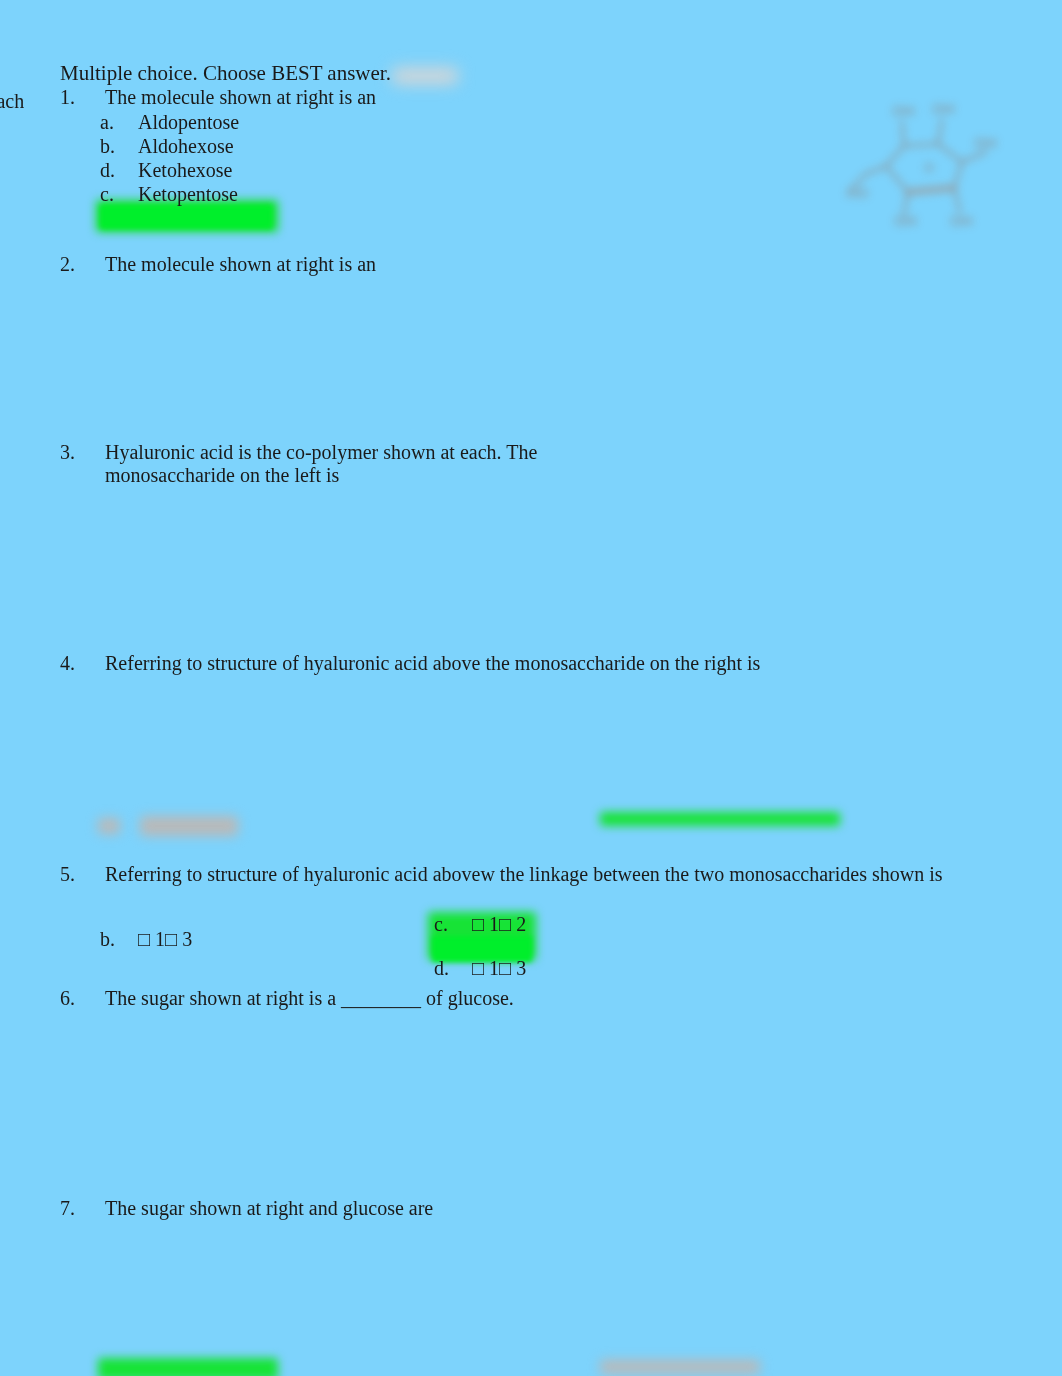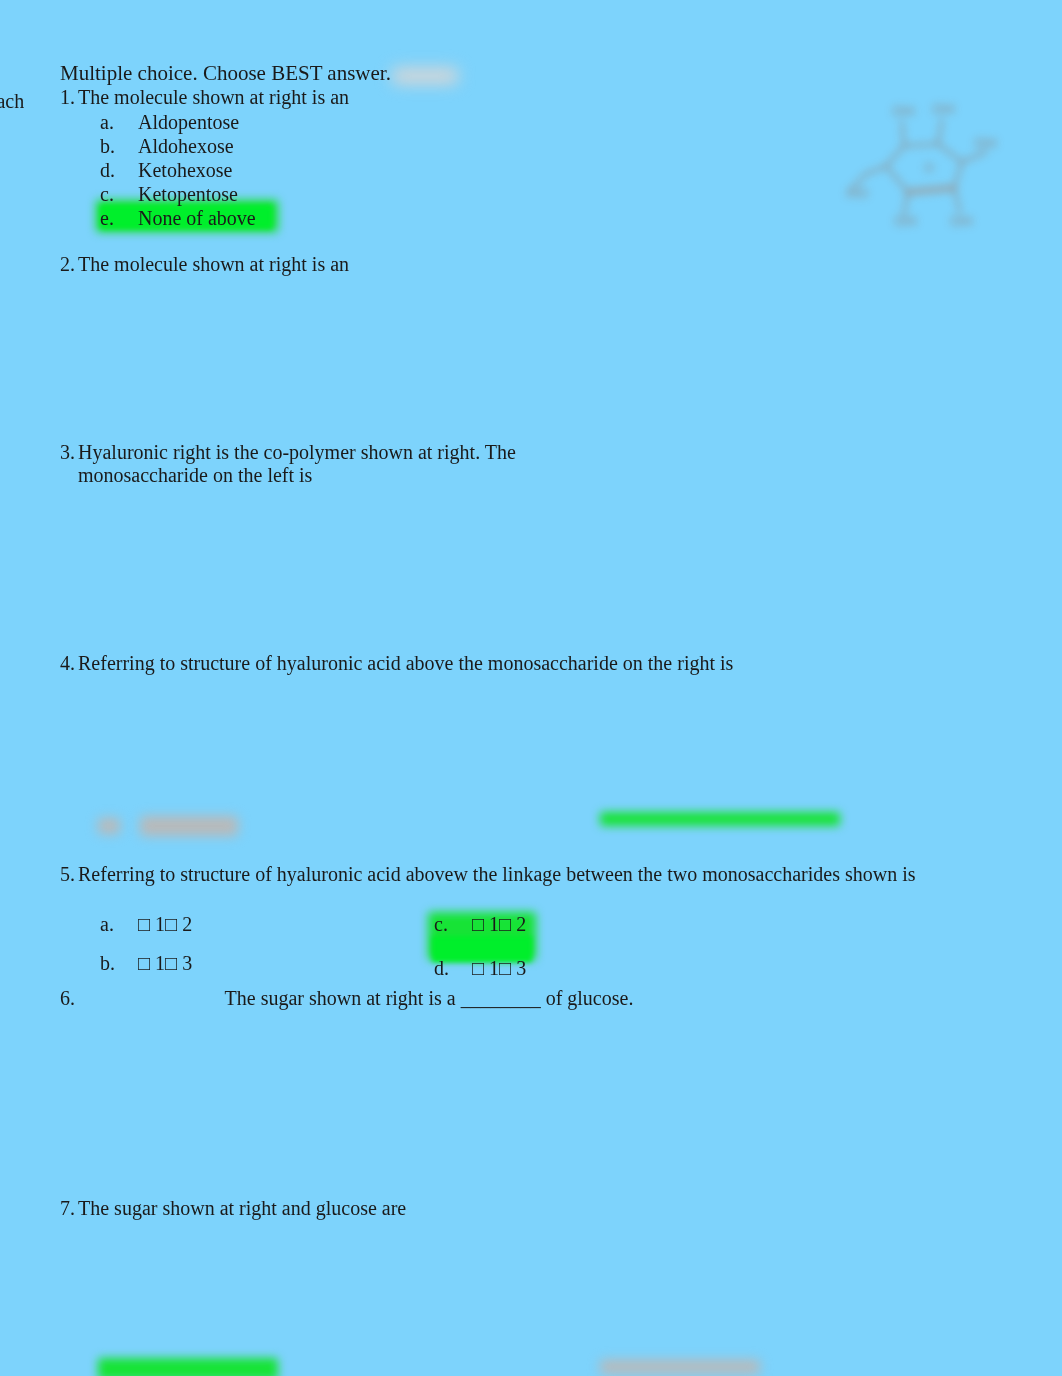--- a/index.html
+++ b/index.html
@@ -44,21 +44,21 @@
     width: 38px;
     text-align: left;
     font-size: 20px;
   }
   .question {
     font-size: 20px;
     line-height: 23px;
   }
   .question .qbody {
     display: block;
-    margin-left: 18px;
+    margin-left: 45px;
   }
 
   
   .opt {
     position: relative;
     font-size: 20px;
     line-height: 24px;
     white-space: nowrap;
   }
   .opt .lbl {
@@ -101,21 +101,21 @@
   }
 
   
   .molecule {
     position: absolute;
     filter: blur(4.2px);
     opacity: 0.72;
   }
   .molecule svg { display: block; }
 
-  .blank-line { letter-spacing: 0; text-align: center; }
+  .blank-line { letter-spacing: 0; }
 </style>
 </head>
 <body>
 
 <div id="page">
 
   <div class="smudge-soft" style="left:392px; top:68px; width:66px; height:16px;"></div>
 
   <div class="abs header-line above">Multiple choice. Choose BEST answer.</div>
 
@@ -160,59 +160,53 @@
     </div>
     <div class="opt">
       <span class="lbl above">b.</span><span class="txt above">Aldohexose</span>
     </div>
     <div class="opt">
       <span class="lbl above">d.</span><span class="txt above">Ketohexose</span>
     </div>
     <div class="opt">
       <span class="lbl above">c.</span><span class="txt above">Ketopentose</span>
     </div>
-    <div class="opt">
-      <span class="lbl above">e.</span><span class="txt above">None of above</span>
-    </div>
   </div>
 
   <div class="hl" style="left:96px; top:200px; width:182px; height:32px;"></div>
   <div class="hl-core" style="left:100px; top:205px; width:172px; height:24px;"></div>
 
   <div class="abs question" style="left:60px; top:253px; width:720px;">
     <span class="qnum">2.</span>
     <span class="qbody">The molecule shown at right is an</span>
   </div>
 
   <div class="abs question" style="left:60px; top:441px; width:500px;">
     <span class="qnum">3.</span>
-    <span class="qbody">Hyaluronic right is the co-polymer shown at right. The monosaccharide on the left is</span>
+    <span class="qbody">Hyaluronic acid is the co-polymer shown at each. The monosaccharide on the left is</span>
   </div>
 
   <div class="abs question" style="left:60px; top:652px; width:880px;">
     <span class="qnum">4.</span>
     <span class="qbody">Referring to structure of hyaluronic acid above the monosaccharide on the right is</span>
   </div>
 
   <div class="smudge" style="left:98px; top:818px; width:22px; height:16px;"></div>
   <div class="smudge" style="left:140px; top:816px; width:98px; height:20px;"></div>
   <div class="hl" style="left:600px; top:812px; width:240px; height:14px;"></div>
 
   <div class="abs question" style="left:60px; top:863px; width:900px;">
     <span class="qnum">5.</span>
     <span class="qbody">Referring to structure of hyaluronic acid abovew the linkage between the two monosaccharides shown is</span>
   </div>
 
   <div class="hl" style="left:428px; top:912px; width:108px; height:48px;"></div>
   <div class="hl-core" style="left:432px; top:936px; width:100px; height:26px;"></div>
 
   <div class="abs" style="left:100px; top:912px; width:300px;">
-    <div class="opt">
-      <span class="lbl above">a.</span><span class="txt above">□ 1□  2</span>
-    </div>
     <div class="opt" style="margin-top:15px;">
       <span class="lbl above">b.</span><span class="txt above">□ 1□  3</span>
     </div>
   </div>
 
   <div class="abs" style="left:434px; top:912px; width:300px;">
     <div class="opt">
       <span class="lbl above">c.</span><span class="txt above">□ 1□  2</span>
     </div>
     <div class="opt" style="margin-top:20px;">

